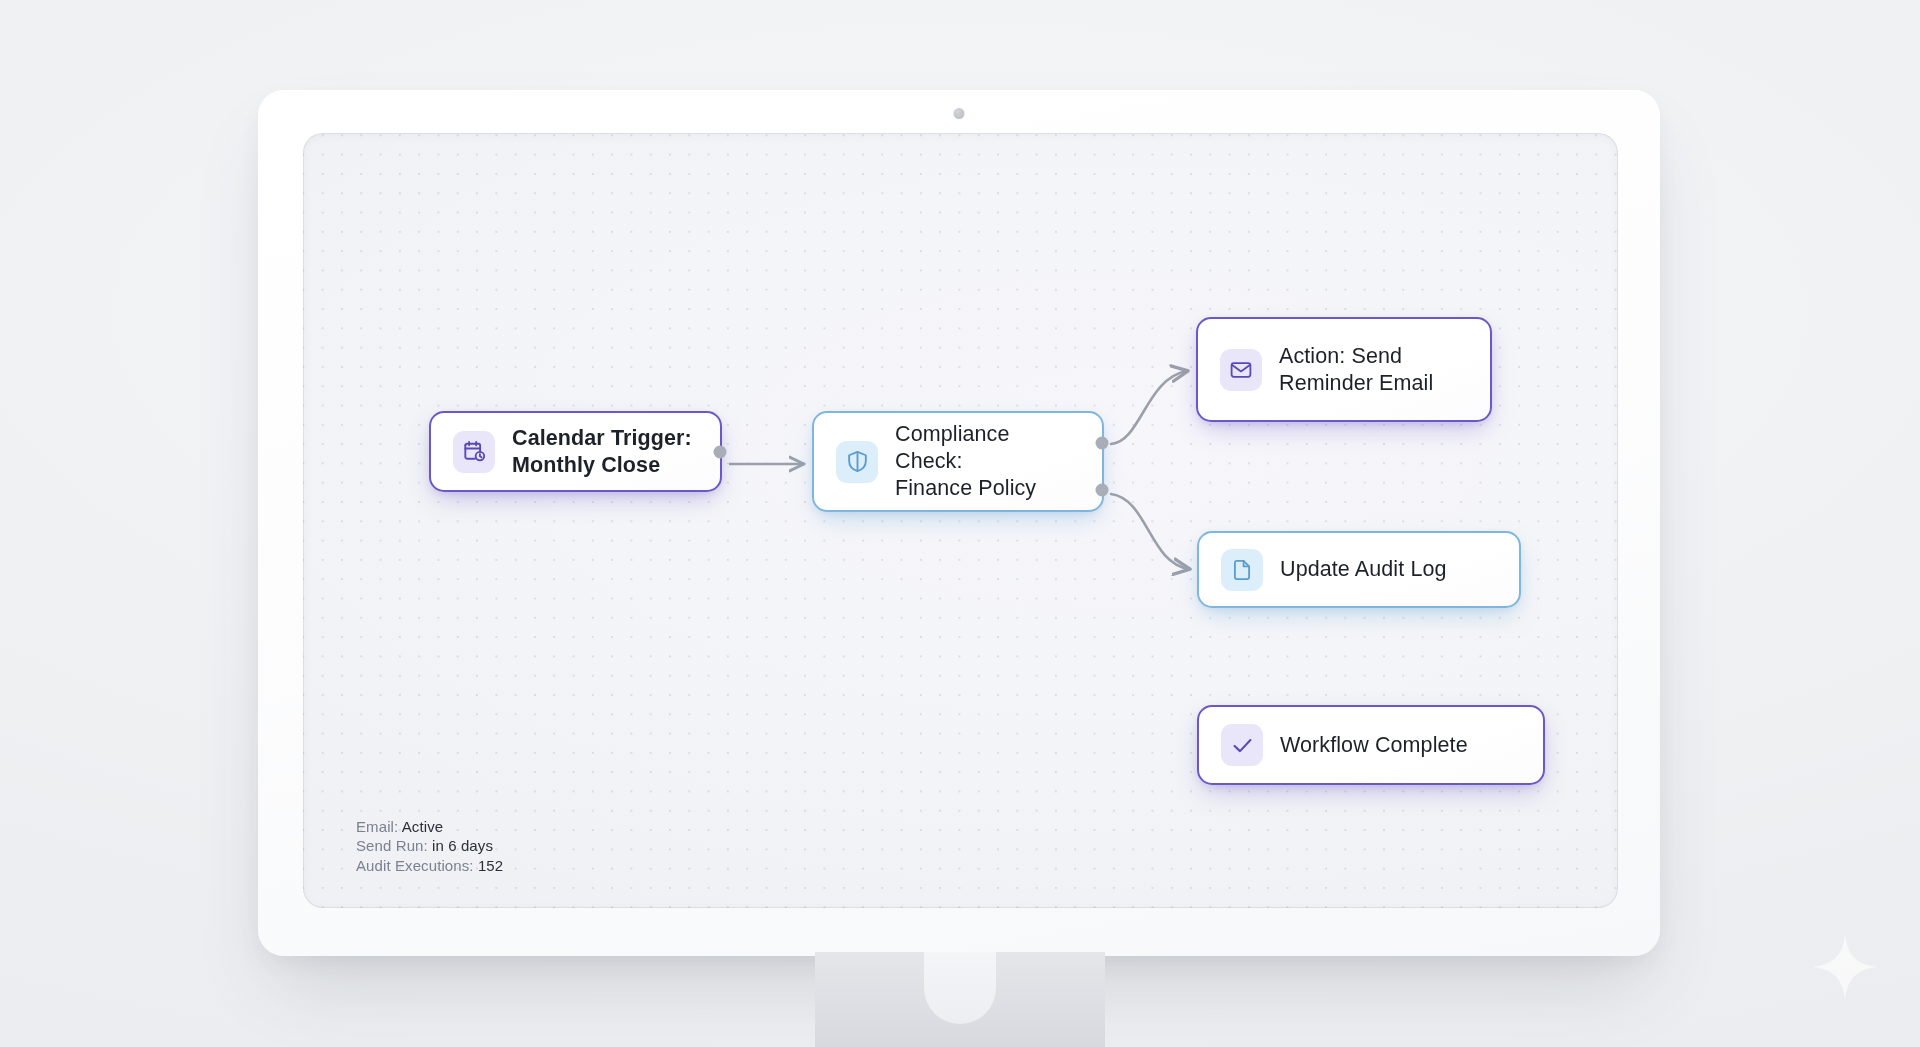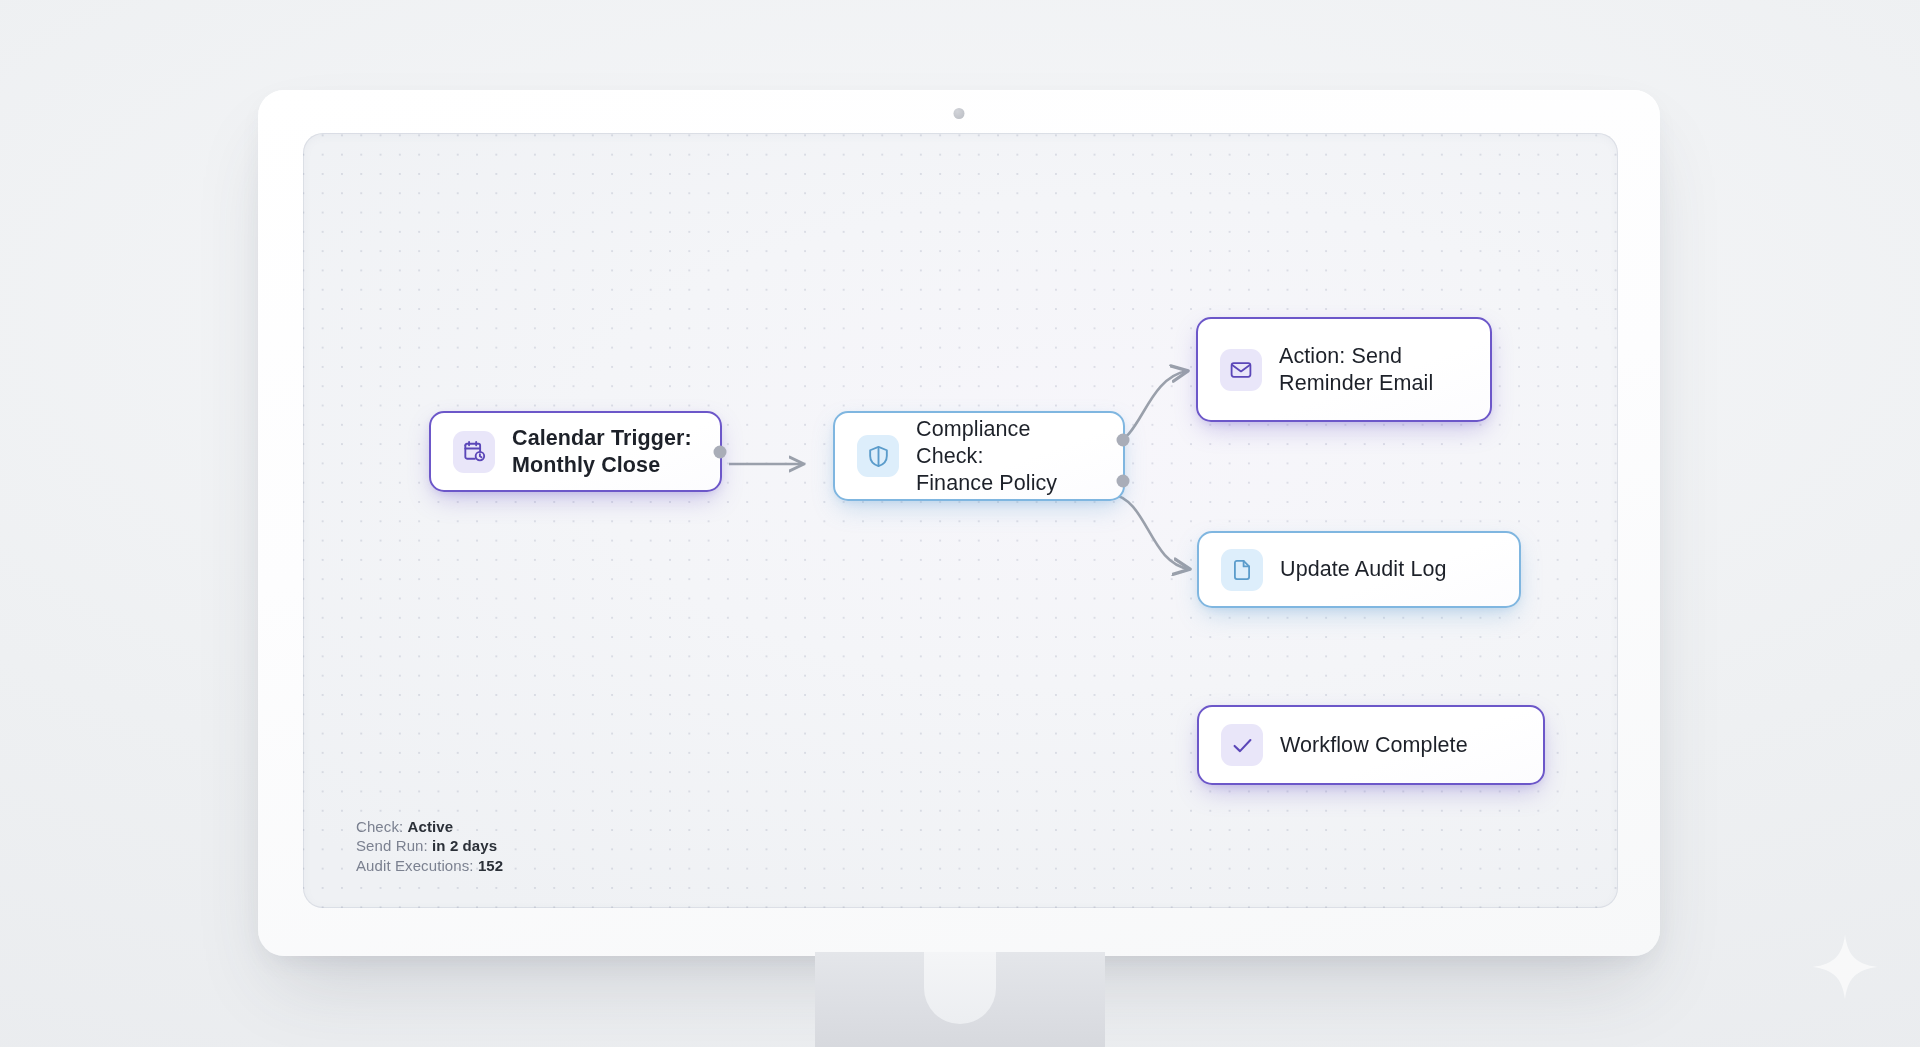--- a/index.html
+++ b/index.html
@@ -159,21 +159,21 @@
   .node-label {
     font-size: 21.5px;
     line-height: 27px;
     color: #1d2129;
     letter-spacing: .1px;
     white-space: pre-line;
   }
 
   
   #node-trigger    { left: 126px; top: 278px; width: 293px; height: 81px; font-weight: bold; }
-  #node-compliance { left: 530px; top: 278px; width: 292px; height: 90px; }
+  #node-compliance { left: 509px; top: 278px; width: 292px; height: 101px; }
   #node-email      { left: 893px; top: 184px; width: 296px; height: 105px; }
   #node-audit      { left: 894px; top: 398px; width: 324px; height: 77px;  }
   #node-complete   { left: 894px; top: 572px; width: 348px; height: 80px;  }
 
   
   .port {
     position: absolute;
     width: 13px;
     height: 13px;
     border-radius: 50%;
@@ -185,21 +185,21 @@
   
   .status-block {
     position: absolute;
     left: 53px;
     bottom: 33px;
     font-size: 15px;
     line-height: 19.5px;
     color: #7b8190;
     letter-spacing: .1px;
   }
-  .status-block b { color: #2b3038; font-weight: 700; text-align: center; }
+  .status-block b { color: #2b3038; font-weight: 400; text-align: center; }
 </style>
 </head>
 <body>
 
 <div class="bg-wash"></div>
 
 <svg class="sparkle sparkle-br" viewBox="0 0 100 100">
   <path d="M50 4 C54 34 66 46 96 50 C66 54 54 66 50 96 C46 66 34 54 4 50 C34 46 46 34 50 4 Z" fill="#ffffff" opacity="0.85"></path>
 </svg>
 
@@ -281,26 +281,26 @@
         <span class="node-icon icon-purple">
           <svg width="25" height="25" viewBox="0 0 24 24" fill="none" stroke="#5b47b8" stroke-width="2" stroke-linecap="round" stroke-linejoin="round">
             <path d="M4.4 12.4 L9.6 17.4 L19.6 6.8"></path>
           </svg>
         </span>
         <span class="node-label">Workflow Complete</span>
       </div>
 
       <div class="status-block">
         <div>
-          <span>Check:</span>
+          <span>Email:</span>
           <b>Active</b>
         </div>
         <div>
           <span>Send Run:</span>
-          <b>in 2 days</b>
+          <b>in 6 days</b>
         </div>
         <div>
           <span>Audit Executions:</span>
           <b>152</b>
         </div>
       </div>
 
     </div>
   </div>
 </div>

